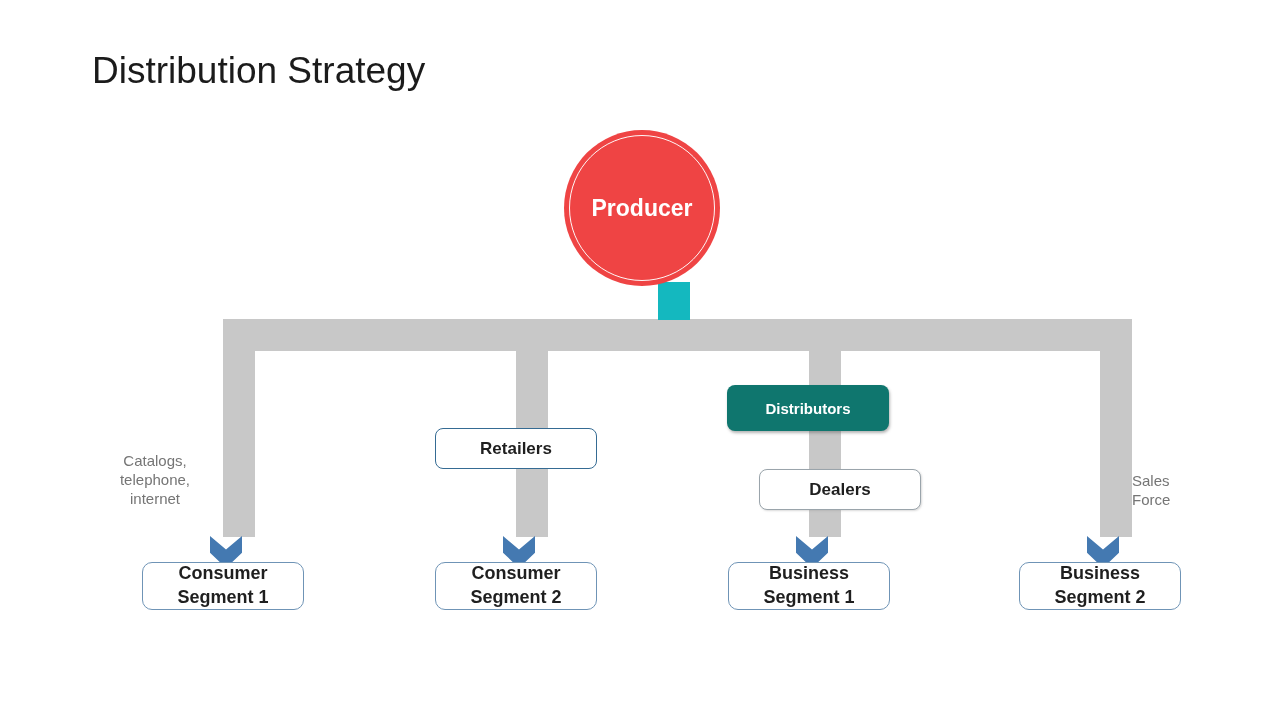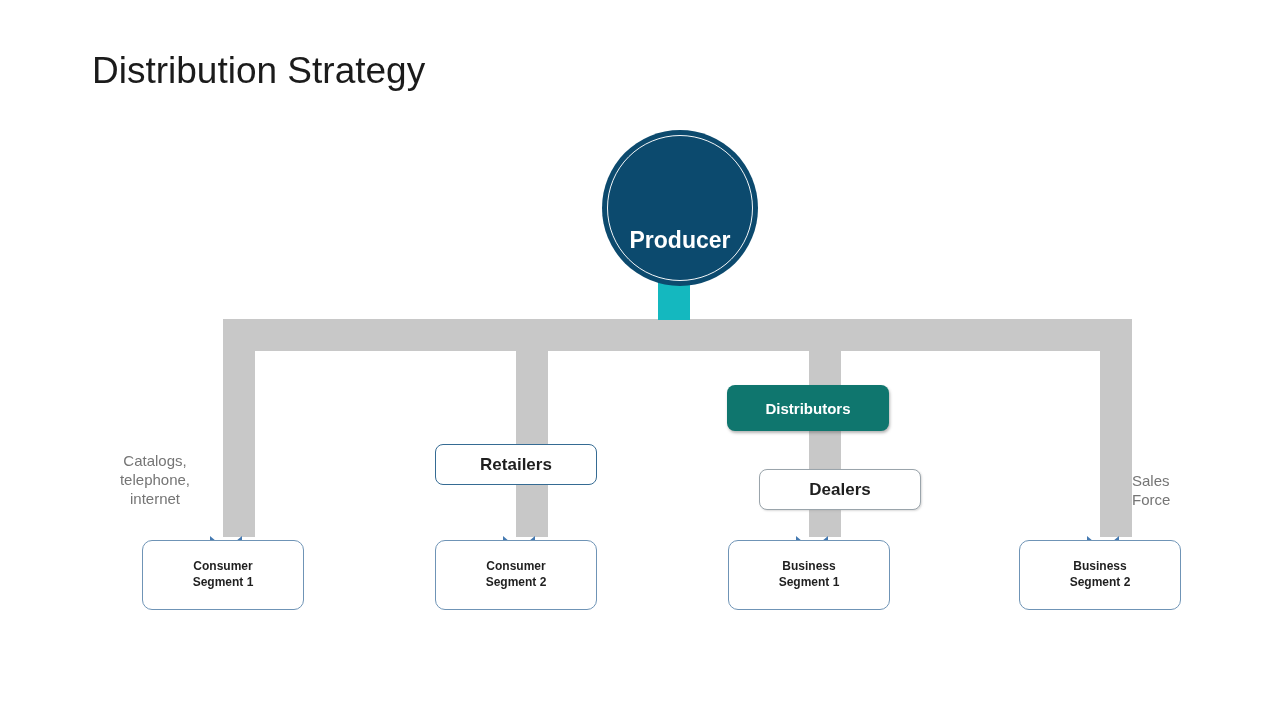--- a/index.html
+++ b/index.html
@@ -18,46 +18,46 @@
     position: absolute; left: 207px; top: 303px; width: 878px; height: 1px;
     background: #c8c8c8;
   }
   .vline { position: absolute; top: 303px; width: 1px; height: 218px; background: #c8c8c8; }
   .v1 { left: 207px; } .v2 { left: 500px; } .v3 { left: 793px; } .v4 { left: 1084px; }
 
   .stem { position: absolute; left: 642px; top: 266px; width: 4px; height: 38px; background: #14b8bf; }
 
   
   .producer {
-    position: absolute; left: 586px; top: 114px; width: 156px; height: 156px;
-    background: #0c4a6e; border-radius: 50%;
-    display: flex; align-items: flex-end; justify-content: center;
+    position: absolute; left: 548px; top: 114px; width: 156px; height: 156px;
+    background: #ef4444; border-radius: 50%;
+    display: flex; align-items: center; justify-content: center;
   }
   .producer-ring {
     position: absolute; inset: 5px; border: 1.5px solid rgba(255,255,255,0.95);
     border-radius: 50%;
   }
   .producer-label { color: #ffffff; font-size: 23px; font-weight: 700; z-index: 1; }
 
   
   .box {
     position: absolute; width: 162px;
     display: flex; align-items: center; justify-content: center;
     text-align: center; white-space: pre-line;
     font-weight: 700; color: #1f1f1f; background: #ffffff;
   }
-  .retailers  { left: 419px; top: 428px; height: 41px; border: 1.5px solid #356b93; border-radius: 8px; font-size: 17px; }
+  .retailers  { left: 419px; top: 412px; height: 41px; border: 1.5px solid #356b93; border-radius: 8px; font-size: 17px; }
   .distributors {
     left: 711px; top: 369px; height: 46px; background: #0f766e; color: #ffffff;
     border-radius: 8px; font-size: 15px; box-shadow: 1px 2px 3px rgba(90,90,90,0.45);
   }
   .dealers    { left: 711px; top: 453px; height: 41px; border: 1.5px solid #9aa4ab; border-radius: 8px; font-size: 17px;
                 box-shadow: 1px 1px 2px rgba(150,150,150,0.35); margin-left: 32px; }
 
-  .segment { top: 524px; height: 70px; border: 1.5px solid #6f94b6; border-radius: 10px; font-size: 12px; line-height: 1.32; }
+  .segment { top: 546px; height: 48px; border: 1.5px solid #6f94b6; border-radius: 10px; font-size: 18px; line-height: 1.32; }
   .s1 { left: 126px; } .s2 { left: 419px; } .s3 { left: 712px; } .s4 { left: 1003px; }
 
   
   .side-label {
     position: absolute; color: #757575; font-size: 15px; line-height: 19px;
     text-align: center; white-space: pre-line;
   }
   .side-left  { left: 74px; top: 419px; width: 130px; }
   .side-right { left: 1100px; top: 439px; width: 100px; text-align: left; }
 

